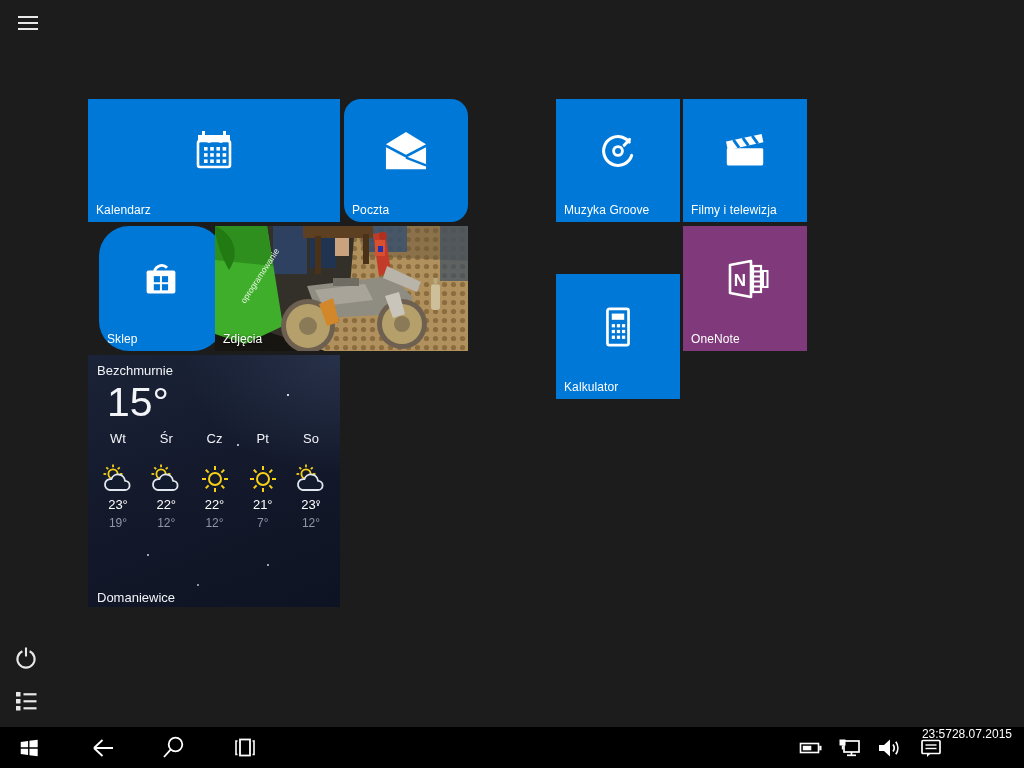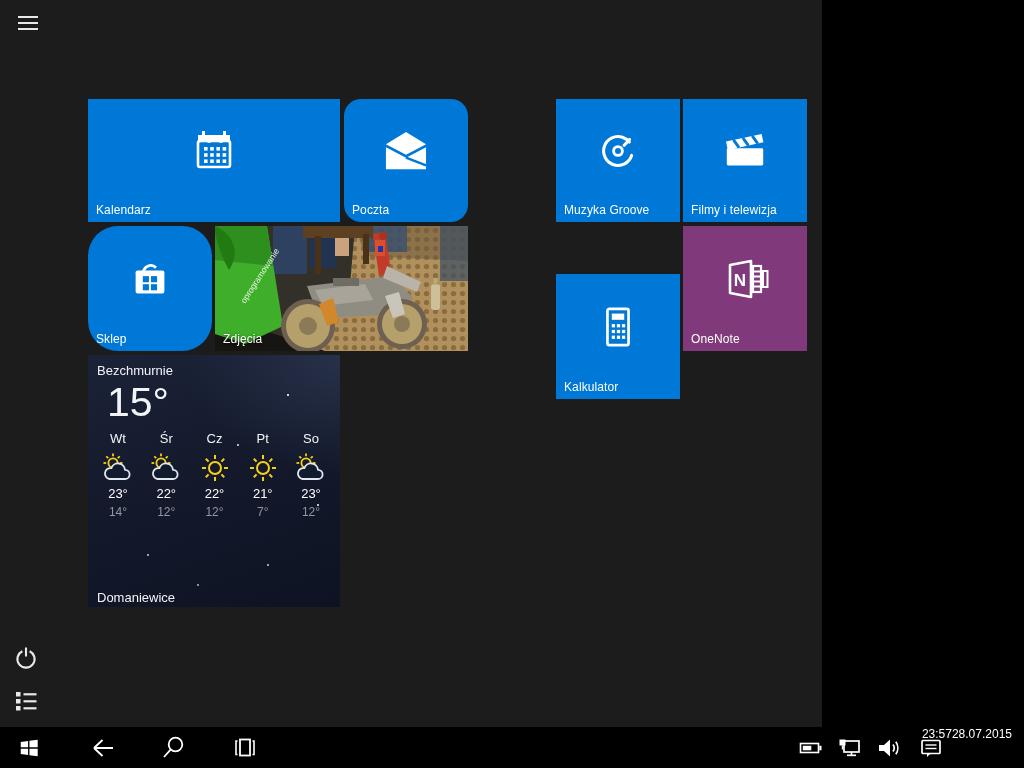--- a/index.html
+++ b/index.html
@@ -3,39 +3,39 @@
 <meta charset="utf-8">
 <style>
   html,body{margin:0;padding:0;}
   body{
     width:1024px;height:768px;position:relative;overflow:hidden;
     background:#000;
     font-family:"Liberation Sans","DejaVu Sans",sans-serif;
     -webkit-font-smoothing:antialiased;
   }
   .start-screen{
-    position:absolute;left:0;top:0;width:822px;height:727px;
+    position:absolute;left:0;top:0;width:1024px;height:727px;
     background:#1c1c1c;
   }
   
   .hamburger{position:absolute;left:18px;top:16px;width:20px;height:16px;cursor:pointer;}
   .hamburger span{display:block;width:20px;height:2px;background:#e8e8e8;margin-bottom:4px;}
   
   .tile{position:absolute;color:#fff;box-sizing:border-box;cursor:pointer;}
   .tile-blue{background:#0078D7;}
   .tile-purple{background:#80397B;}
   .tile .label{
     position:absolute;left:8px;bottom:5px;font-size:12px;letter-spacing:.1px;color:#fff;
   }
   .tile .center-icon{
     position:absolute;left:50%;top:44%;transform:translate(-50%,-50%);
   }
   #tile-kalendarz{left:88px;top:99px;width:252px;height:123px;}
   #tile-poczta{left:344px;top:99px;width:124px;height:123px;border-radius:17px;}
-  #tile-sklep{left:88px;top:226px;width:124px;height:125px;border-radius:30px;}
+  #tile-sklep{left:99px;top:226px;width:124px;height:125px;border-radius:30px;}
   #tile-zdjecia{left:215px;top:226px;width:253px;height:125px;}
   #tile-muzyka{left:556px;top:99px;width:124px;height:123px;}
   #tile-filmy{left:683px;top:99px;width:124px;height:123px;text-decoration:underline;}
   #tile-kalkulator{left:556px;top:226px;width:124px;height:125px;margin-top:48px;}
   #tile-onenote{left:683px;top:226px;width:124px;height:125px;}
   #tile-weather{
     left:88px;top:355px;width:252px;height:252px;
     background:
       radial-gradient(1px 1px at 200px 40px,#cfd6e6 99%,transparent),
       radial-gradient(1px 1px at 150px 90px,#aeb6c9 99%,transparent),
@@ -45,21 +45,21 @@
       radial-gradient(1px 1px at 30px 120px,#7e879c 99%,transparent),
       radial-gradient(1px 1px at 180px 210px,#99a1b6 99%,transparent),
       radial-gradient(260px 200px at 100% 0%,#273149 0%,rgba(22,28,46,0) 60%),
       linear-gradient(160deg,#1b2338 0%,#141a2c 45%,#0d1322 100%);
   }
   
   .w-cond{position:absolute;left:9px;top:8px;font-size:13px;color:#f2f4f8;}
   .w-temp{position:absolute;left:19px;top:24px;font-size:41px;font-weight:200;color:#f2f4f8;}
   .w-forecast{position:absolute;left:7px;right:6px;top:76px;display:flex;justify-content:space-between;}
   .w-col{width:46px;text-align:center;}
-  .w-day{font-size:13px;color:#f2f4f8;margin-bottom:4px;}
+  .w-day{font-size:13px;color:#f2f4f8;margin-bottom:15px;}
   .w-ico{height:36px;display:flex;align-items:center;justify-content:center;}
   .w-high{font-size:13px;color:#fff;margin-top:0;}
   .w-low{font-size:12px;color:#8f96a6;margin-top:4px;}
   .w-loc{position:absolute;left:9px;bottom:2px;font-size:13px;color:#f2f4f8;}
   
   #tile-zdjecia svg.photo{position:absolute;left:0;top:0;}
   #tile-zdjecia .label{text-shadow:0 1px 3px rgba(0,0,0,.8);}
   
   .rail-btn{position:absolute;left:14px;width:26px;height:26px;cursor:pointer;}
   #power-btn{top:645px;}
@@ -278,21 +278,21 @@
               <line x1="13" y1="1.5" x2="13" y2="4.2"></line>
                 <line x1="6.3" y1="4.3" x2="8.2" y2="6.2"></line>
                 <line x1="19.7" y1="4.3" x2="17.8" y2="6.2"></line>
               <line x1="3.5" y1="11" x2="6.2" y2="11"></line>
                 <line x1="22.5" y1="11" x2="19.8" y2="11"></line>
             </g>
             <path d="M9.5 27 h15.5 a4.6 4.6 0 0 0 0 -9.2 a7 7 0 0 0 -13.6 -1.6 a5.4 5.4 0 0 0 -1.9 10.8 z" fill="#121a2e" stroke="#e2e6ee" stroke-width="1.8" stroke-linejoin="round"></path>
           </svg>
         </div>
         <div class="w-high">23°</div>
-        <div class="w-low">14°</div>
+        <div class="w-low">19°</div>
       </div>
       <div class="w-col">
         <div class="w-day">Śr</div>
         <div class="w-ico">
           <svg width="36" height="32" viewBox="0 0 36 32">
             <g stroke="#F7D117" stroke-width="1.8" fill="none">
               <circle cx="13" cy="11" r="4.6"></circle>
               <line x1="13" y1="1.5" x2="13" y2="4.2"></line>
                 <line x1="6.3" y1="4.3" x2="8.2" y2="6.2"></line>
                 <line x1="19.7" y1="4.3" x2="17.8" y2="6.2"></line>

